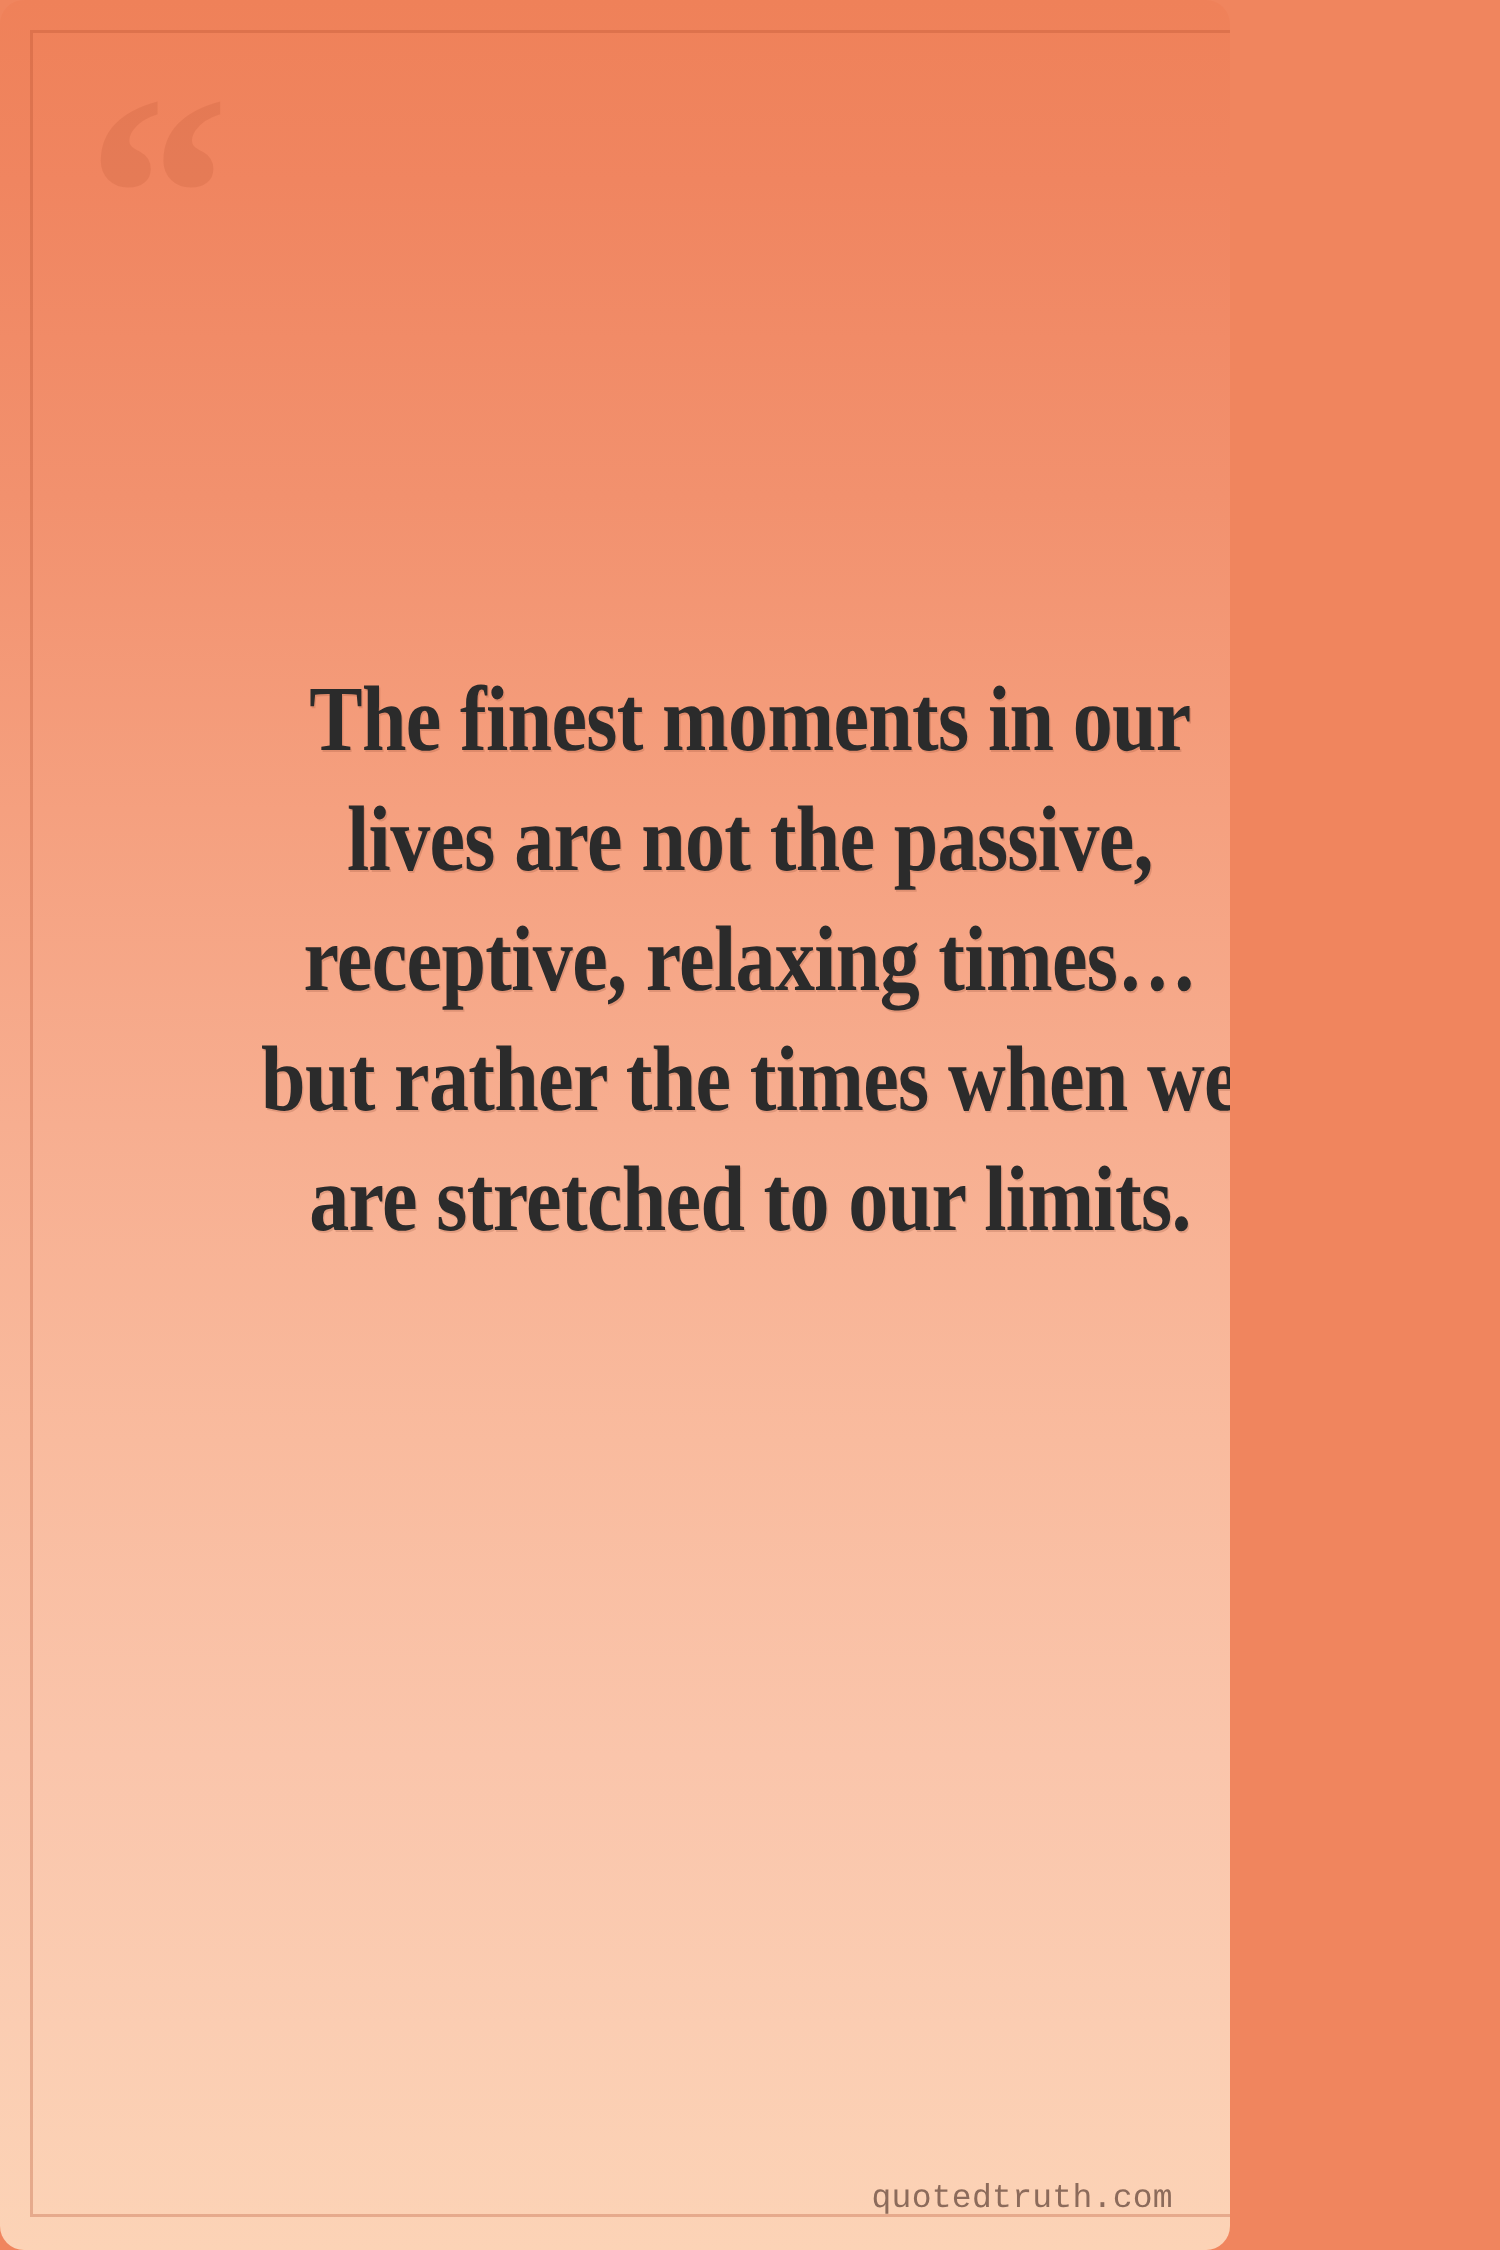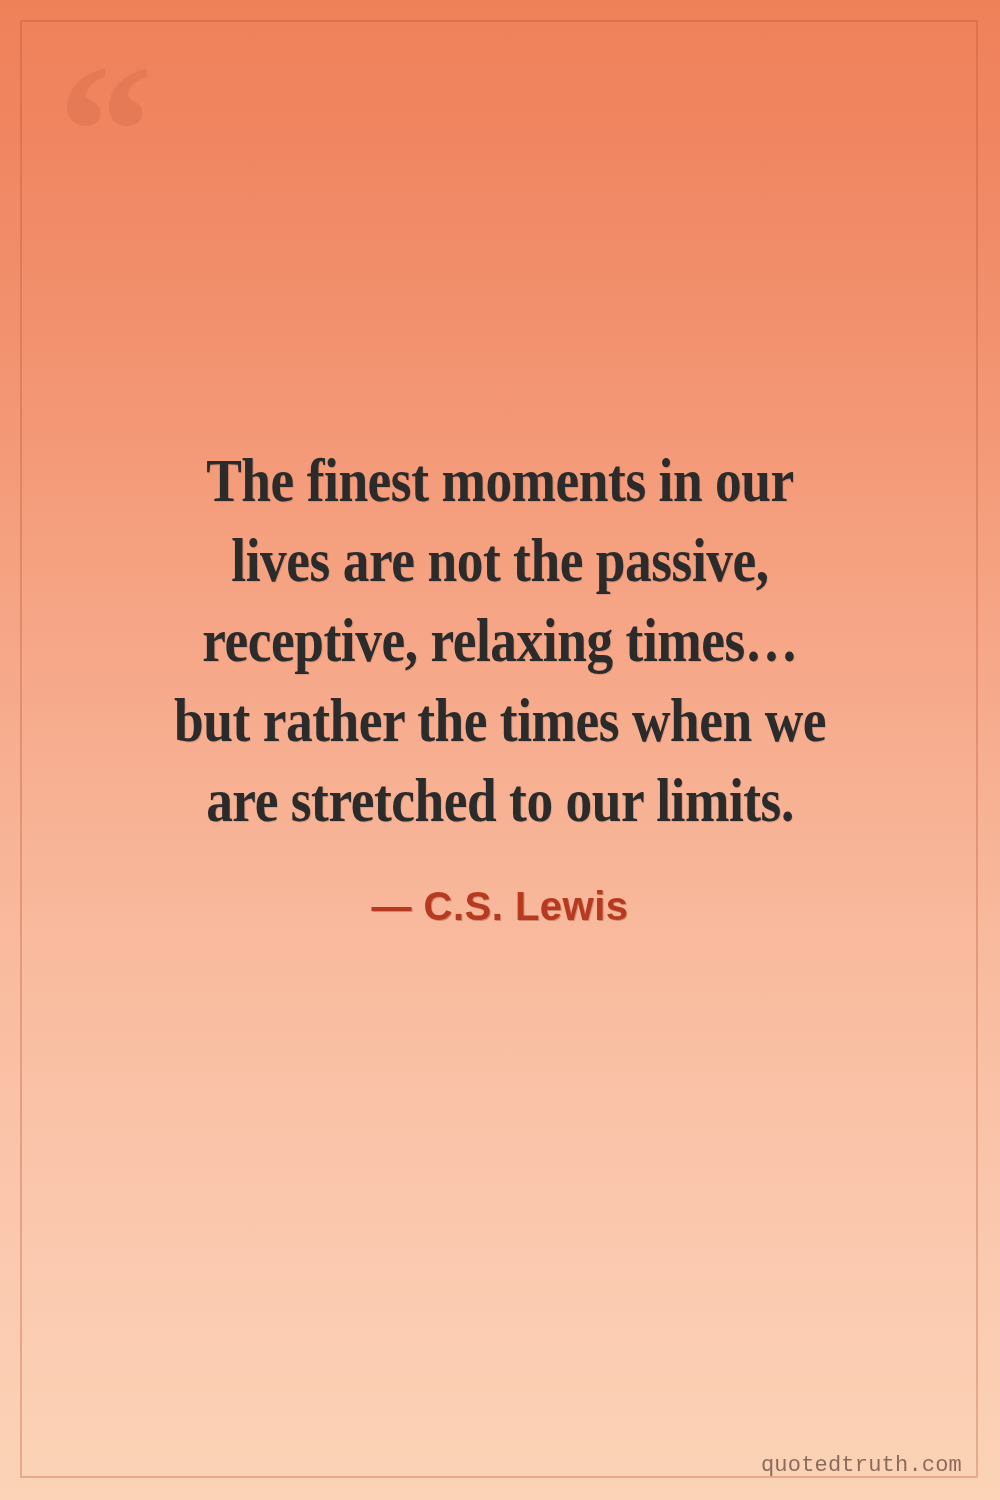--- a/index.html
+++ b/index.html
@@ -12,34 +12,35 @@
   }
 
   body {
     font-family:"Liberation Sans", sans-serif;
     background:#F0855E;
   }
 
   
   #quote-card {
     position:relative;
-    width:1000px;
+    width:820px;
     height:1500px;
     background:linear-gradient(
         to bottom,
         #EF8159 0%,
         #F08560 8%,
         #F2916E 22%,
         #F5A07F 36%,
         #F7AE90 50%,
         #F9BB9E 64%,
         #FAC5AB 78%,
         #FBCDB2 90%,
         #FCD3B6 100%);
     overflow:hidden;
+    border-radius:16px;
   }
 
   
   #inner-frame {
     position:absolute;
     left:20px;
     top:20px;
     width:958px;
     height:1458px;
     border:2px solid rgba(180,80,45,0.30);
@@ -122,19 +123,18 @@
   <div id="decor-quote">“</div>
 
   <div id="content">
 
     <div id="quote-text">The finest moments in our
 lives are not the passive,
 receptive, relaxing times…
 but rather the times when we
 are stretched to our limits.</div>
 
-    <div id="attribution">— C.S. Lewis</div>
 
   </div>
 
   <div id="watermark">quotedtruth.com</div>
 
 </div>
 
 </body></html>

